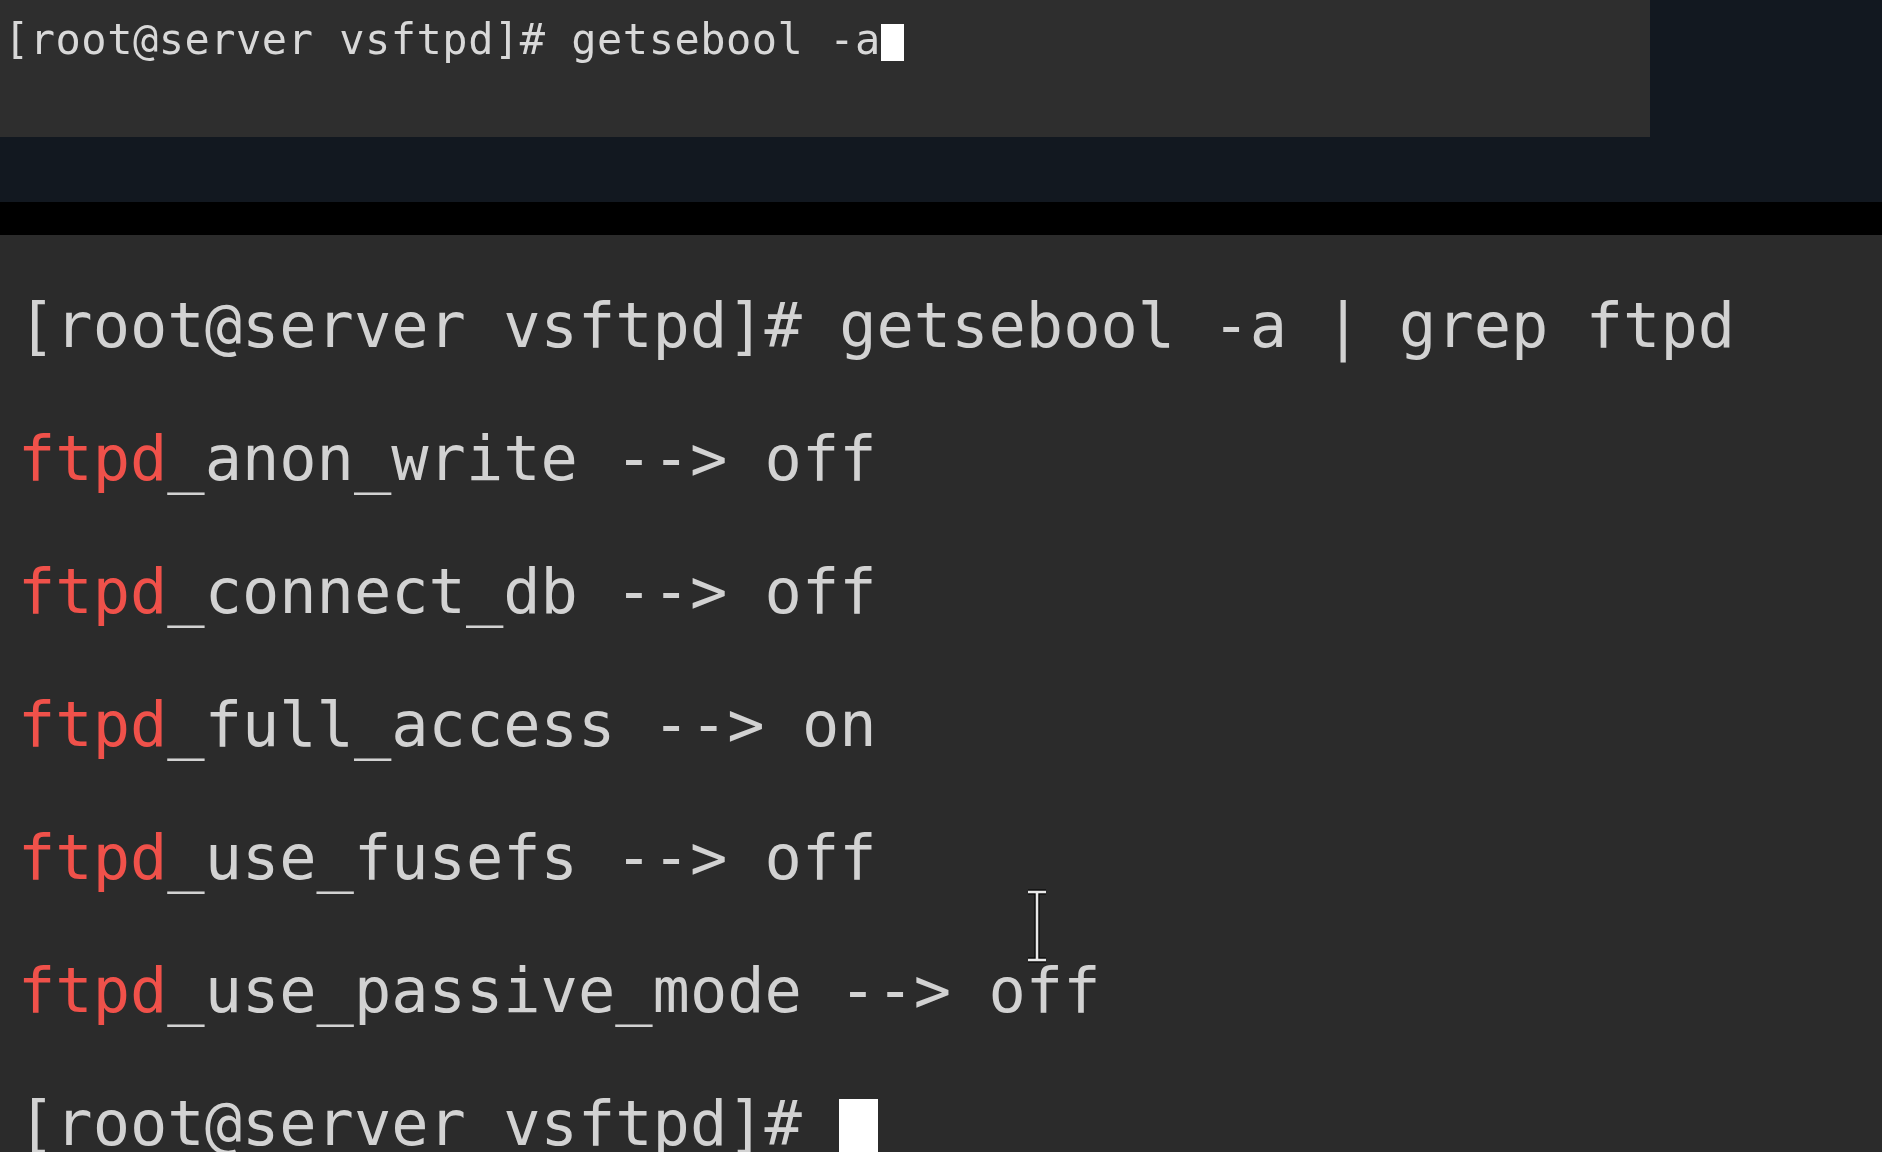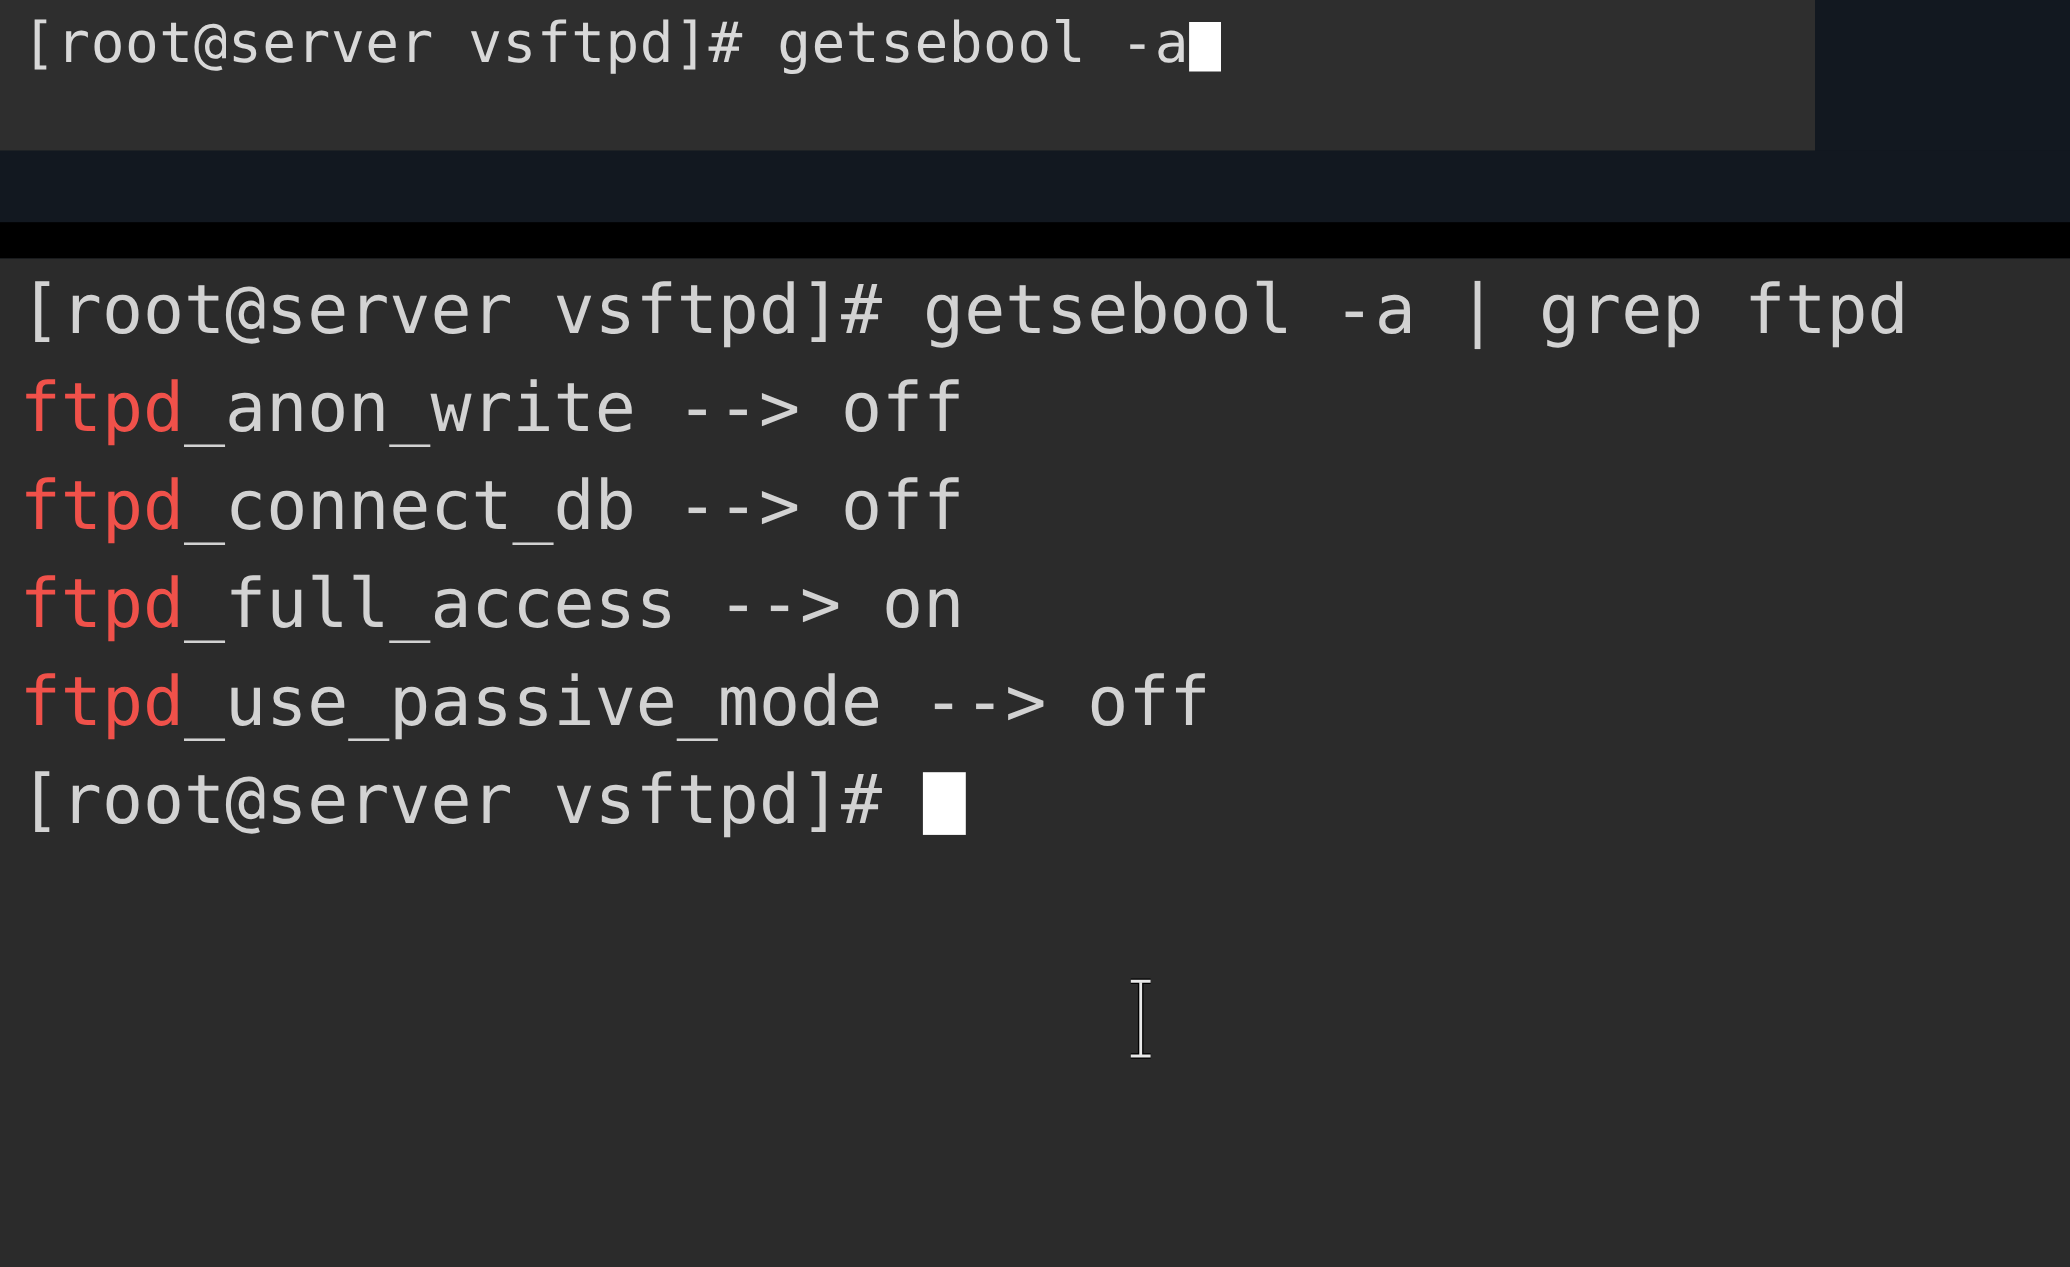--- a/index.html
+++ b/index.html
@@ -29,24 +29,24 @@
     position: absolute;
     left: 0;
     top: 0;
     width: 1650px;
     height: 137px;
     background: #2e2e2e;
     overflow: hidden;
   }
   .top-pane .cmdline {
     position: absolute;
-    left: 20px;
+    left: 4px;
     top: 9px;
     white-space: pre;
-    font-size: 51px;
+    font-size: 42px;
     line-height: 62px;
     letter-spacing: 0.5px;
     color: #d6d6d6;
   }
   .top-pane .cmdline .txt { color: #d8d8d8; }
 
   .block-cursor {
     display: inline-block;
     background: #ffffff;
     color: #ffffff;
@@ -90,20 +90,21 @@
     top: 2px;
     right: 0;
   }
   .term-line {
     white-space: pre;
     font-size: 62px;
     line-height: 89px;
     letter-spacing: 0px;
     color: #d2d2d2;
     height: 89px;
+    margin-top: 44px;
   }
   .term-line .match {
     color: #f0514a;
     font-weight: normal;
   }
   .term-line .plain { color: #d2d2d2; }
 
   
   .ibeam {
     position: absolute;
@@ -132,20 +133,21 @@
       <div class="term-line"><span class="plain">[root@server vsftpd]# getsebool -a | grep ftpd</span></div>
 
       <div class="term-line"><span class="match">ftpd</span><span class="plain">_anon_write</span><span class="plain"> </span><span class="plain">--&gt;</span><span class="plain"> </span><span class="plain">off</span></div>
 
 
       <div class="term-line"><span class="match">ftpd</span><span class="plain">_connect_db</span><span class="plain"> </span><span class="plain">--&gt;</span><span class="plain"> </span><span class="plain">off</span></div>
 
       <div class="term-line"><span class="match">ftpd</span><span class="plain">_full_access</span><span class="plain"> </span><span class="plain">--&gt;</span><span class="plain"> </span><span class="plain">on</span></div>
 
 
+      <div class="term-line"><span class="match">ftpd</span><span class="plain">_use_fusefs</span><span class="plain"> </span><span class="plain">--&gt;</span><span class="plain"> </span><span class="plain">off</span></div>
 
 
       <div class="term-line"><span class="match">ftpd</span><span class="plain">_use_passive_mode</span><span class="plain"> </span><span class="plain">--&gt;</span><span class="plain"> </span><span class="plain">off</span></div>
 
       <div class="term-line"><span class="plain">[root@server vsftpd]# </span><span class="block-cursor"></span></div>
 
     </div>
 
     <div class="ibeam">
       <svg width="30" height="78" viewBox="0 0 30 78" xmlns="http://www.w3.org/2000/svg">

